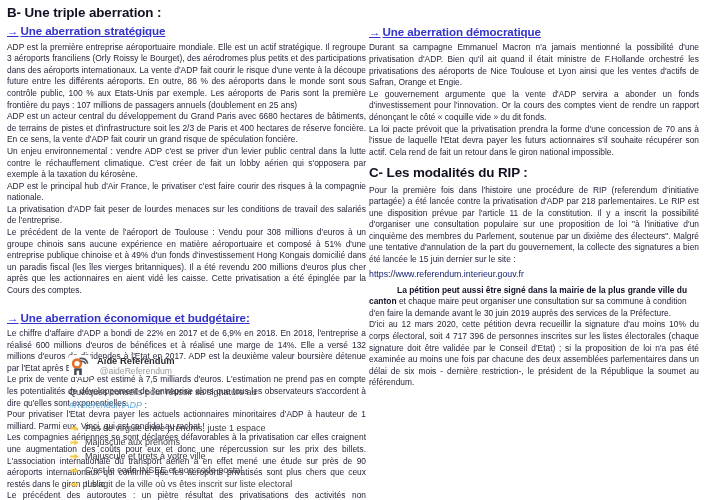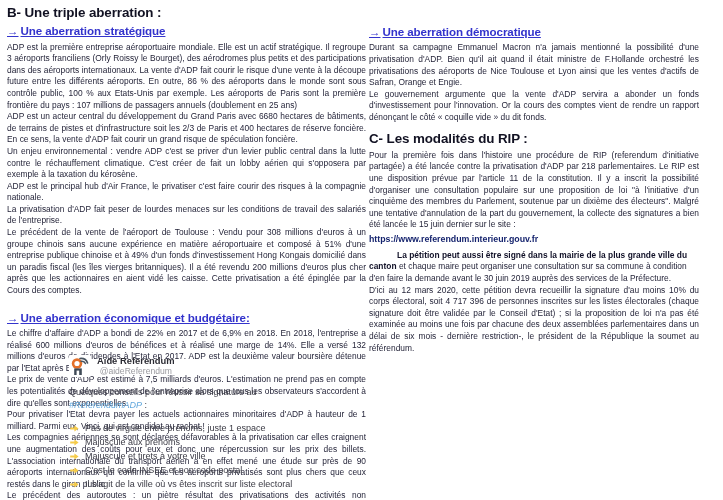--- a/index.html
+++ b/index.html
@@ -63,21 +63,21 @@
     margin: 0;
     color: #25253a;
     text-align: justify;
     letter-spacing: 0.02px;
   }
   p.body.nojust { text-align: left; }
   .spacer-sm { height: 7px; }
   .spacer-md { height: 11px; }
   .url {
     font-size: 8.8px;
-    font-weight: bold;
+    font-weight: normal;
     color: #16246e;
     margin: 2px 0 5px 0;
     line-height: 12px;
   }
   .bold-lead {
     font-weight: bold;
     color: #111128;
     padding-left: 28px;
   }
   
@@ -180,20 +180,21 @@
   <div class="col col-right">
 
     <div style="height:17px"></div>
 
     <h2 class="sub">
       <span class="arrow">→</span><span>Une aberration démocratique</span>
     </h2>
 
     <p class="body">Durant sa campagne Emmanuel Macron n'a jamais mentionné la possibilité d'une privatisation d'ADP. Bien qu'il ait quand il était ministre de F.Hollande orchestré les privatisations des aéroports de Nice Toulouse et Lyon ainsi que les ventes d'actifs de Safran, Orange et Engie.</p>
     <p class="body">Le gouvernement argumente que la vente d'ADP servira a abonder un fonds d'investissement pour l'innovation. Or la cours des comptes vient de rendre un rapport dénonçant le côté « coquille vide » du dit fonds.</p>
+    <p class="body">La loi pacte prévoit que la privatisation prendra la forme d'une concession de 70 ans à l'issue de laquelle l'Etat devra payer les futurs actionnaires s'il souhaite récupérer son actif. Cela rend de fait un retour dans le giron national impossible.</p>
 
     <div class="spacer-sm"></div>
 
     <h1 class="sec">C- Les modalités du RIP :</h1>
 
     <p class="body">Pour la première fois dans l'histoire une procédure de RIP  (referendum   d'initiative partagée) a été lancée contre la privatisation d'ADP par 218 parlementaires. Le RIP est une disposition prévue par l'article 11 de la constitution. Il y a inscrit la possibilité d'organiser  une consultation populaire sur une proposition  de loi "à l'initiative d'un cinquième des membres du Parlement, soutenue par un dixième des électeurs". Malgré  une  tentative  d'annulation  de  la  part  du  gouvernement, la  collecte  des signatures a bien été lancée le 15 juin dernier sur le site :</p>
 
     <div class="url">https://www.referendum.interieur.gouv.fr</div>
 
     <p class="body nojust"><span class="bold-lead">La pétition peut aussi être signé dans la mairie de la plus grande ville du canton</span><span> et chaque maire peut organiser une consultation sur sa commune à condition d'en faire la demande avant le 30 juin 2019 auprès des services de la Préfecture.</span></p>

